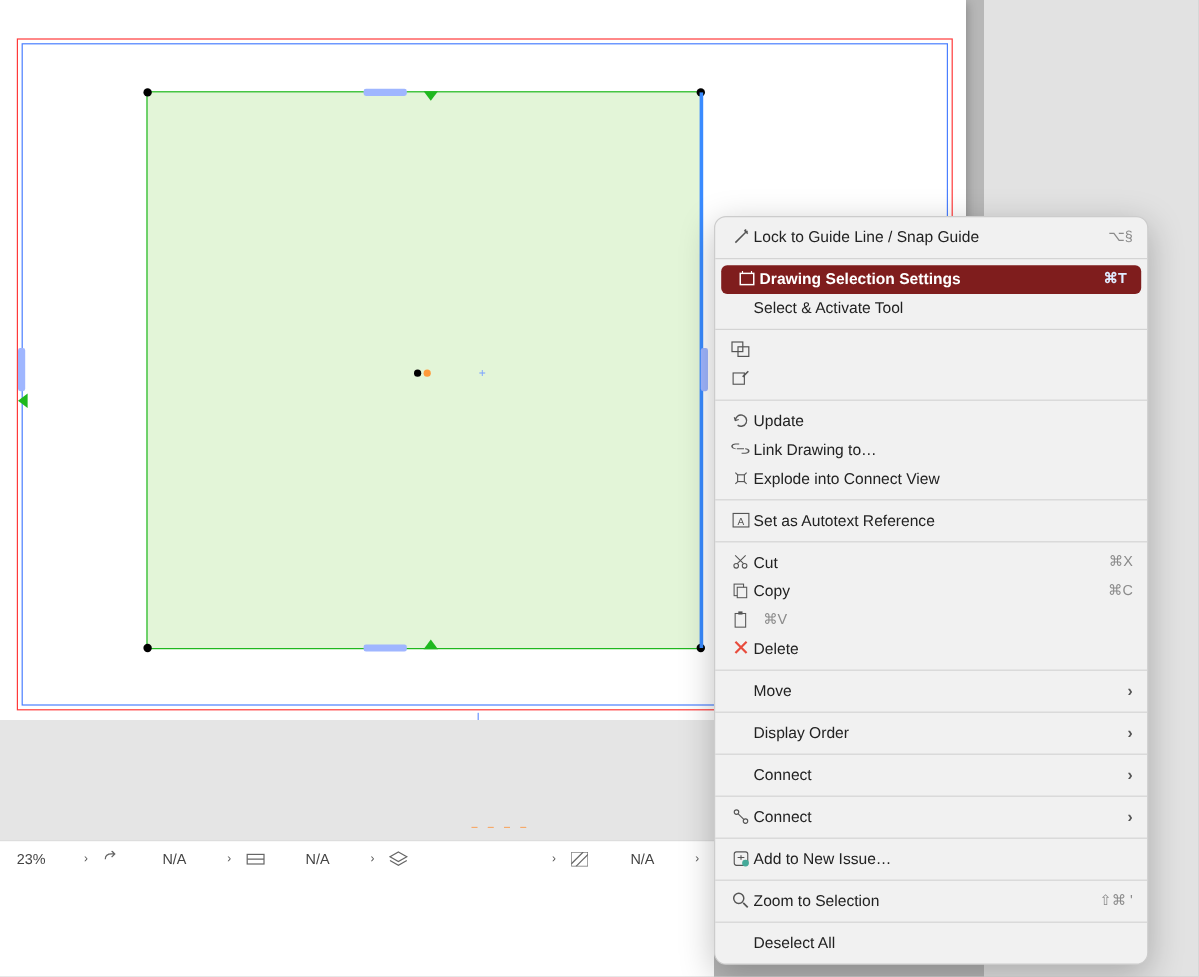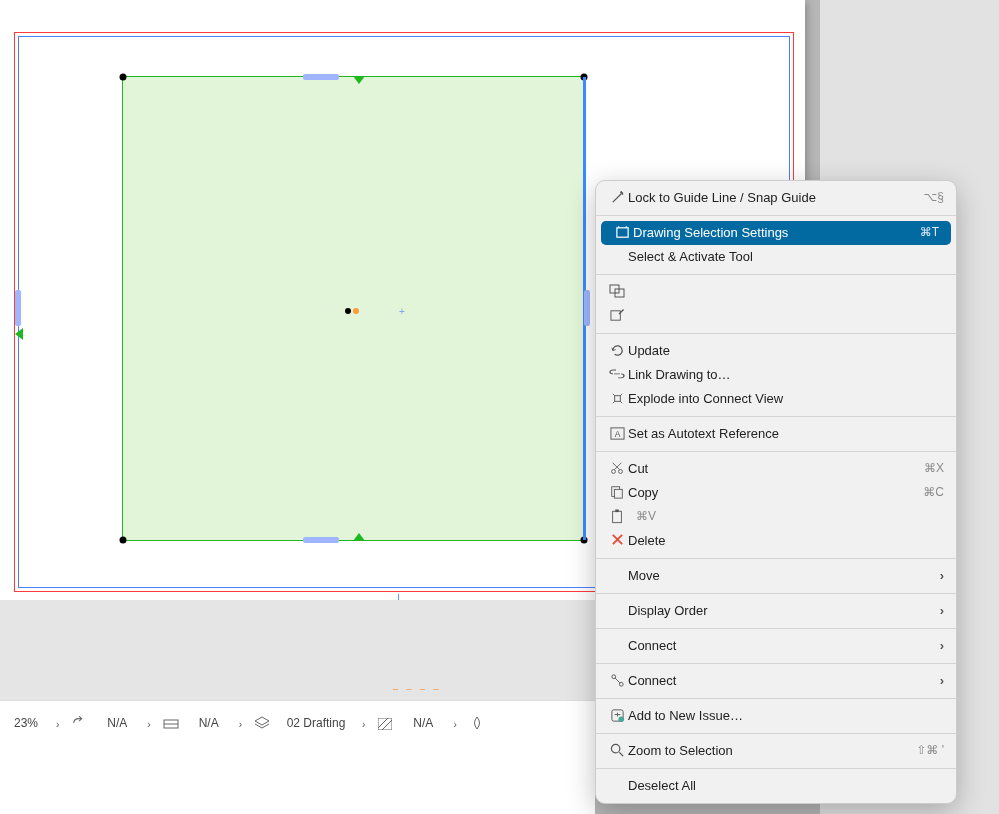--- a/index.html
+++ b/index.html
@@ -81,22 +81,22 @@
       height: 30px;
       background: #ffffff;
       display: flex;
       align-items: center;
       font-size: 12px;
       color: #444;
       border-top: 1px solid #ddd;
     }
     .status-seg {
       display: flex;
-      align-items: flex-end;
-      gap: 10px;
+      align-items: center;
+      gap: 24px;
       padding: 0 6px;
       height: 100%;
     }
     .status-val {
       min-width: 40px;
       text-align: center;
     }
     .status-chev {
       font-size: 10px;
       color: #555;
@@ -139,24 +139,25 @@
       color: #222;
     }
     .menu-item {
       display: flex;
       align-items: flex-start;
       padding: 4px 12px 4px 10px;
       height: 24px;
       cursor: default;
     }
     .menu-item.highlighted {
-      background: #0369a1;
+      background: #7f1d1d;
       color: #fff;
       margin: 0 5px;
       border-radius: 5px;
+      font-weight: bold;
     }
     .menu-item .icon-slot {
       width: 22px;
       display: inline-flex;
       align-items: center;
       justify-content: center;
       flex-shrink: 0;
     }
     .menu-item .label {
       flex: 1;

